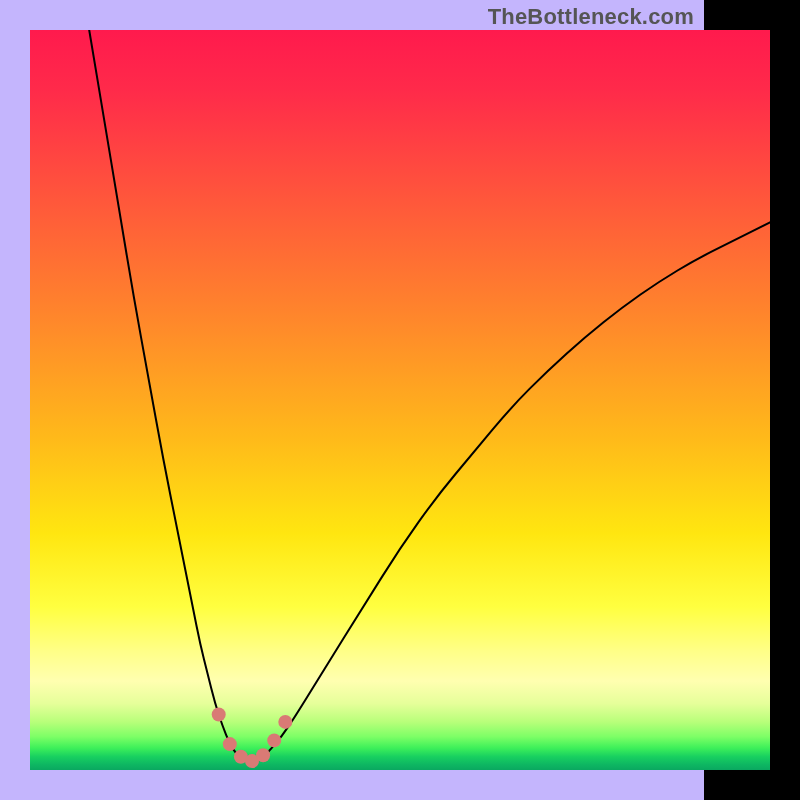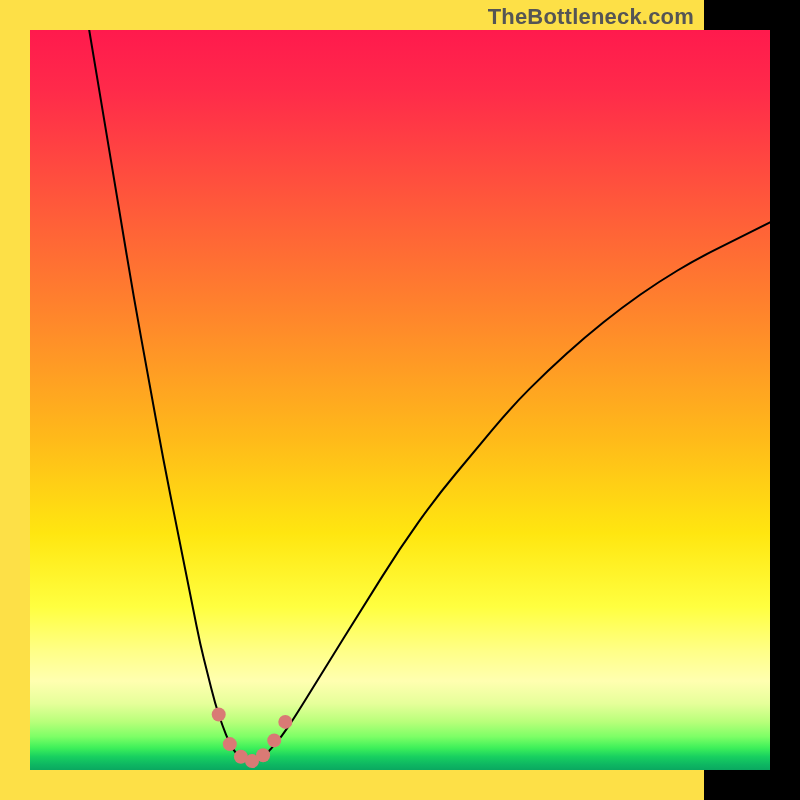--- a/index.html
+++ b/index.html
@@ -1,21 +1,21 @@
 <!DOCTYPE html>
 <html><head>
 <meta charset="utf-8">
 <style>
   * { margin: 0; padding: 0; box-sizing: border-box; }
   html, body { width: 800px; height: 800px; overflow: hidden; background: #000; }
   .frame {
     position: relative;
     width: 704px;
     height: 800px;
-    background: #fde047;
+    background: #c4b5fd;
     padding-left: 21px;
   }
   .watermark {
     position: absolute;
     top: 4px;
     right: 10px;
     font-family: Arial, Helvetica, sans-serif;
     font-size: 22px;
     font-weight: bold;
     color: #555;

